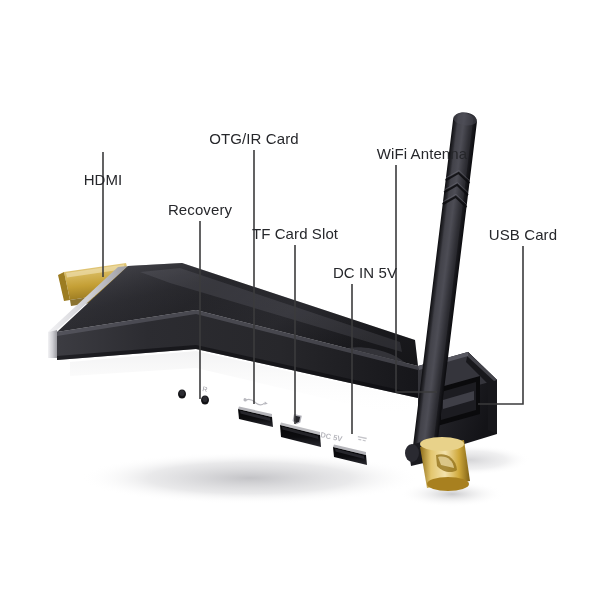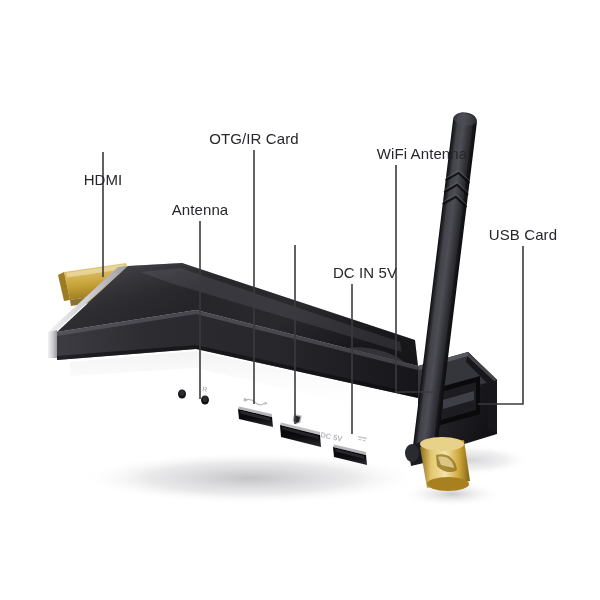--- a/index.html
+++ b/index.html
@@ -241,19 +241,20 @@
       <path d="M 200,221 L 200,399"></path>
       <path d="M 254,150 L 254,404"></path>
       <path d="M 295,245 L 295,424"></path>
       <path d="M 352,284 L 352,434"></path>
       <path d="M 396,165 L 396,392 L 437,392"></path>
       <path d="M 523,246 L 523,404 L 478,404"></path>
     </g>
   </svg>
 
   <div class="callout-label" style="left:103px; top:140px;margin-top:39px;">HDMI</div>
-  <div class="callout-label" style="left:200px; top:209px;">Antenna</div>
+  <div class="callout-label" style="left:200px; top:209px;">Recovery</div>
   <div class="callout-label" style="left:254px; top:138px;">OTG/IR Card</div>
+  <div class="callout-label" style="left:295px; top:233px;">TF Card Slot</div>
   <div class="callout-label" style="left:365px; top:272px;">DC IN 5V</div>
   <div class="callout-label" style="left:389px; top:153px;margin-left:33px;">WiFi Antenna</div>
   <div class="callout-label" style="left:523px; top:234px;">USB Card</div>
 
 </div>
 
 </body></html>

